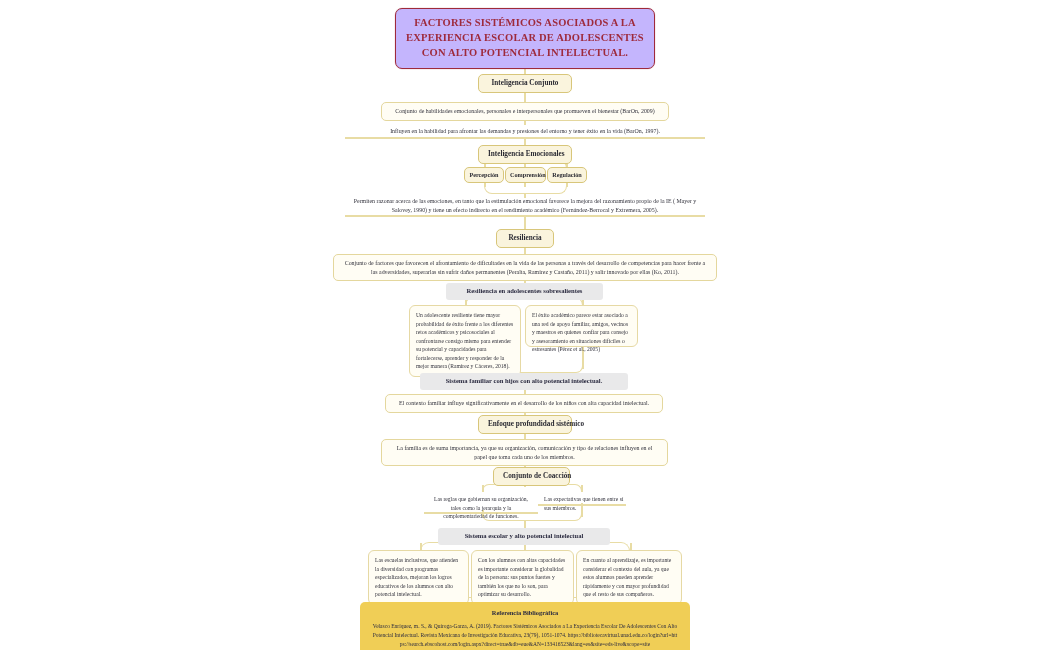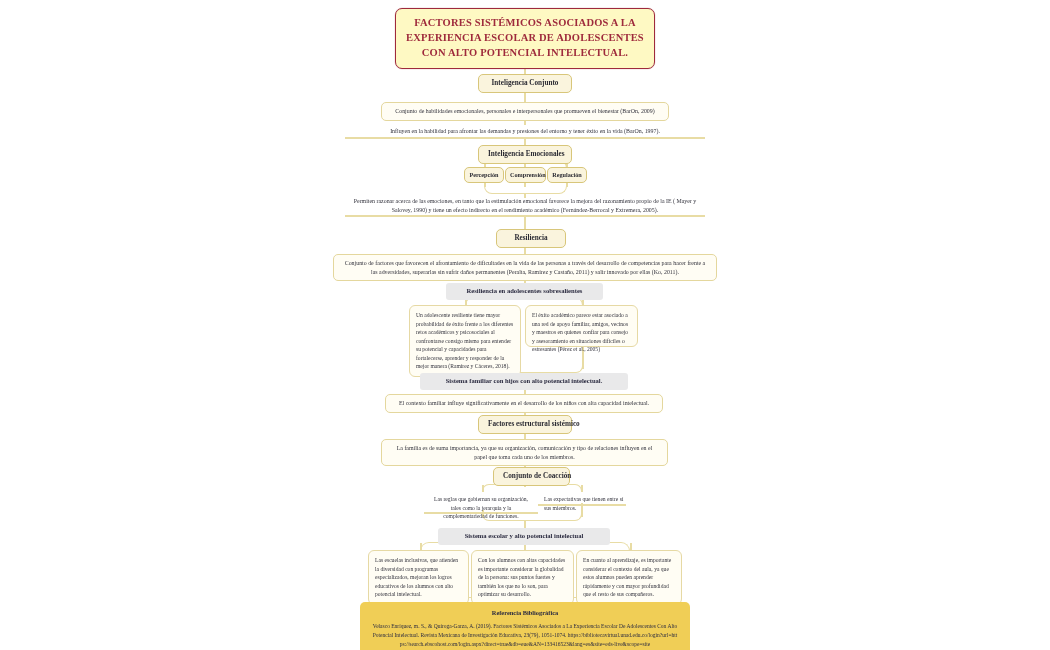--- a/index.html
+++ b/index.html
@@ -11,21 +11,21 @@
     overflow: hidden;
   }
   #canvas {
     position: relative;
     width: 1050px; height: 650px;
     background: #ffffff;
   }
   .node {
     position: absolute;
     z-index: 3;
-    background: #fef9c3;
+    background: #c4b5fd;
   }
 
   
   .title-node {
     border: 1.6px solid #9e2a3c;
     border-radius: 7px;
     color: #9e2a3c;
     font-weight: bold;
     text-align: center;
     letter-spacing: .2px;
@@ -193,21 +193,21 @@
   <div class="conn vline" style="left:524px; top:181px; height:6px;"></div>
   <div class="conn vline" style="left:566px; top:181px; height:6px;"></div>
   <div class="conn bracket-down" style="left:484px; top:186px; width:83px; height:8px;"></div>
   <div class="conn vline" style="left:524px; top:193px; height:5px;"></div>
 
   <div class="node plain" style="left:345px; top:195px; width:360px;">Permiten razonar acerca de las emociones, en tanto que la estimulación emocional favorece la mejora del razonamiento propio de la IE ( Mayer y Salovey, 1990) y tiene un efecto indirecto en el rendimiento académico (Fernández-Berrocal y Extremera, 2005).</div>
 
   <div class="conn hline" style="left:345px; top:215px; width:360px;"></div>
   <div class="conn vline" style="left:524px; top:215px; height:14px;"></div>
 
-  <div class="node concept" style="left:496px; top:229px; width:70px;">Resiliencia</div>
+  <div class="node concept" style="left:496px; top:229px; width:58px;">Resiliencia</div>
 
   <div class="conn vline" style="left:524px; top:246px; height:8px;"></div>
 
   <div class="node statement" style="left:333px; top:254px; width:384px;">Conjunto de factores que favorecen el afrontamiento de dificultades en la vida de las personas a través del desarrollo de competencias para hacer frente a las adversidades, superarlas sin sufrir daños permanentes (Peralta, Ramírez y Castaño, 2011) y salir innovado por ellas (Ko, 2011).</div>
 
   <div class="conn vline" style="left:524px; top:275px; height:8px;"></div>
 
   <div class="node gray" style="left:446px; top:283px; width:157px;">Resiliencia en adolescentes sobresalientes</div>
 
   <div class="conn vline" style="left:524px; top:297px; height:3px;"></div>
@@ -224,21 +224,21 @@
   <div class="conn vline" style="left:524px; top:372px; height:3px;"></div>
 
   <div class="node gray" style="left:420px; top:373px; width:208px;">Sistema familiar con hijos con alto potencial intelectual.</div>
 
   <div class="conn vline" style="left:524px; top:387px; height:7px;"></div>
 
   <div class="node statement" style="left:385px; top:394px; width:278px;">El contexto familiar influye significativamente en el desarrollo de los niños con alta capacidad intelectual.</div>
 
   <div class="conn vline" style="left:524px; top:407px; height:8px;"></div>
 
-  <div class="node concept" style="left:478px; top:415px; width:94px;">Factores estructural sistémico</div>
+  <div class="node concept" style="left:478px; top:415px; width:94px;">Enfoque profundidad sistémico</div>
 
   <div class="conn vline" style="left:524px; top:432px; height:7px;"></div>
 
   <div class="node statement" style="left:381px; top:439px; width:287px;">La familia es de suma importancia, ya que su organización, comunicación y tipo de relaciones influyen en el papel que toma cada uno de los miembros.</div>
 
   <div class="conn vline" style="left:524px; top:459px; height:8px;"></div>
 
   <div class="node concept" style="left:493px; top:467px; width:77px;">Conjunto de Coacción</div>
 
   <div class="conn vline" style="left:524px; top:484px; height:3px;"></div>

